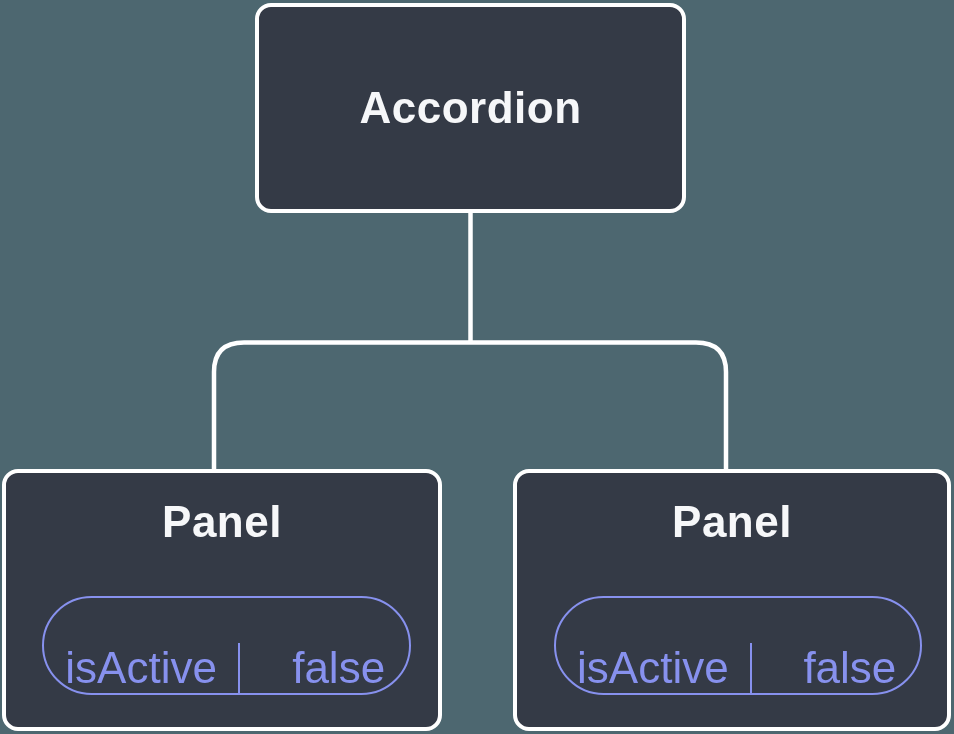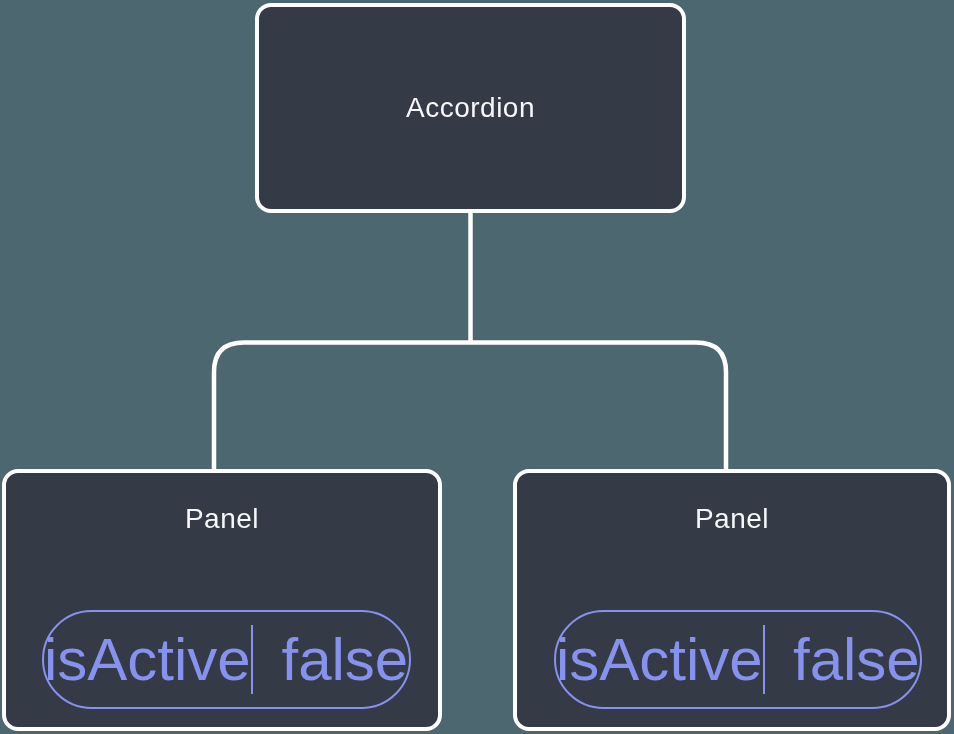--- a/index.html
+++ b/index.html
@@ -42,51 +42,51 @@
     left: 255px;
     top: 3px;
     width: 431px;
     height: 210px;
     display: flex;
     align-items: center;
     justify-content: center;
   }
   .node-label {
     color: var(--label_color, #f6f7f9);
-    font-size: 28px;
-    font-weight: 400;
+    font-size: 44px;
+    font-weight: 700;
     letter-spacing: 0.5px;
   }
   .node-panel {
     top: 469px;
     height: 262px;
   }
   .node-panel-left {
     left: 2px;
     width: 440px;
   }
   .node-panel-right {
     left: 513px;
     width: 438px;
   }
   .panel-title {
-    margin-top: 30px;
+    margin-top: 24px;
     text-align: center;
   }
   .state-pill {
     position: absolute;
     box-sizing: border-box;
-    top: 137px;
+    top: 123px;
     height: 99px;
     border: 2.5px solid var(--state_color, #8791ee);
     border-radius: 50px;
     display: flex;
-    align-items: center;
+    align-items: flex-end;
     color: var(--state_color, #8791ee);
-    font-size: 60px;
+    font-size: 44px;
   }
   .node-panel-left .state-pill {
     left: 36px;
     width: 369px;
   }
   .node-panel-right .state-pill {
     left: 37px;
     width: 368px;
   }
   .state-name, .state-value {

